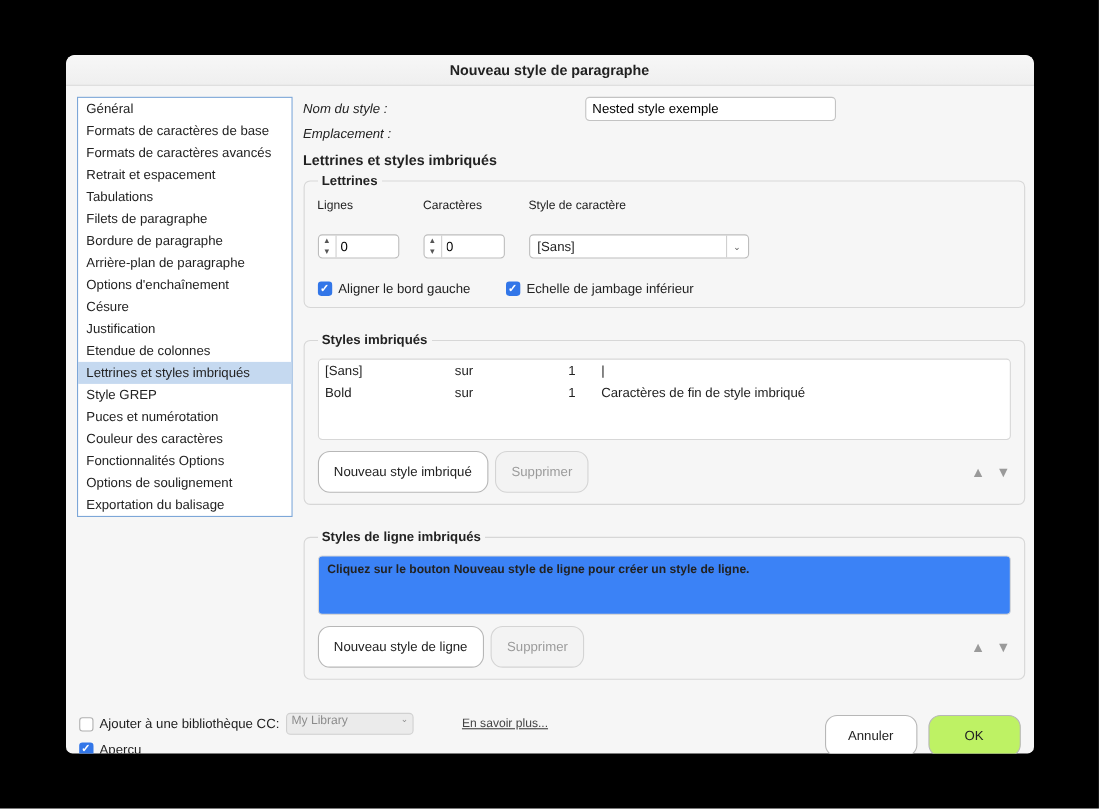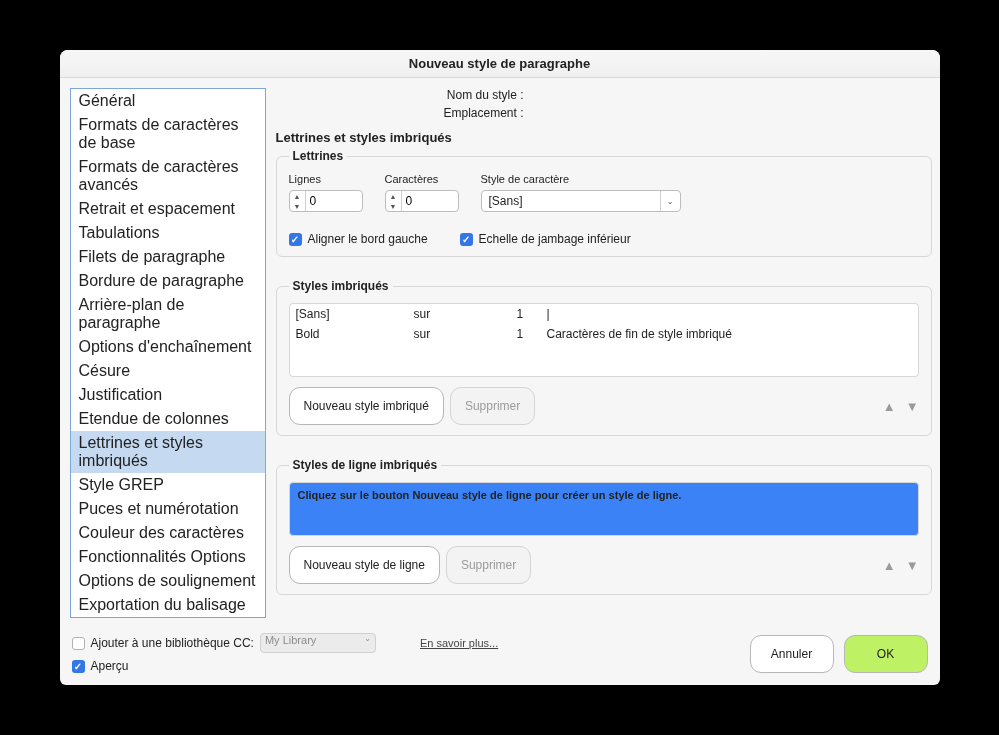--- a/index.html
+++ b/index.html
@@ -37,21 +37,21 @@
   .content {
     flex: 1;
     display: flex;
     padding: 10px 8px 0 10px;
     gap: 10px;
   }
   .sidebar {
     width: 196px;
     border: 1px solid #7da7d8;
     background: #fff;
-    font-size: 16px;
+    font-size: 12px;
     align-self: flex-start;
   }
   .sidebar-item {
     padding: 3px 8px;
     cursor: default;
   }
   .sidebar-item.selected {
     background: #c5d9f0;
   }
   .main {
@@ -59,23 +59,23 @@
     display: flex;
     flex-direction: column;
   }
   .header-row {
     display: flex;
     align-items: center;
     margin-bottom: 4px;
   }
   .header-row label {
     width: 248px;
-    text-align: right;
     margin-right: 8px;
     font-size: 12px;
+    font-style: italic;
   }
   .text-input {
     width: 228px;
     height: 22px;
     border: 1px solid #c3c3c3;
     border-radius: 4px;
     padding: 0 6px;
     font-size: 12px;
     background: #fff;
   }
@@ -100,21 +100,21 @@
     display: flex;
     gap: 22px;
     align-items: flex-end;
   }
   .field-col {
     display: flex;
     flex-direction: column;
   }
   .field-label {
     font-size: 11px;
-    margin-bottom: 5px;
+    margin-bottom: 20px;
   }
   .spin-wrap {
     display: flex;
     align-items: stretch;
     border: 1px solid #bdbdbd;
     border-radius: 4px;
     width: 74px;
     height: 22px;
     background: #fff;
   }
@@ -303,20 +303,21 @@
         <div class="sidebar-item">Couleur des caractères</div>
         <div class="sidebar-item">Fonctionnalités Options</div>
         <div class="sidebar-item">Options de soulignement</div>
         <div class="sidebar-item">Exportation du balisage</div>
       </div>
 
     <div class="main">
 
       <div class="header-row">
         <label>Nom du style :</label>
+        <input class="text-input" value="Nested style exemple" style="">
       </div>
       <div class="header-row">
         <label>Emplacement :</label>
       </div>
 
       <div class="section-title">Lettrines et styles imbriqués</div>
 
       <fieldset>
         <legend>Lettrines</legend>
         <div class="field-row">

